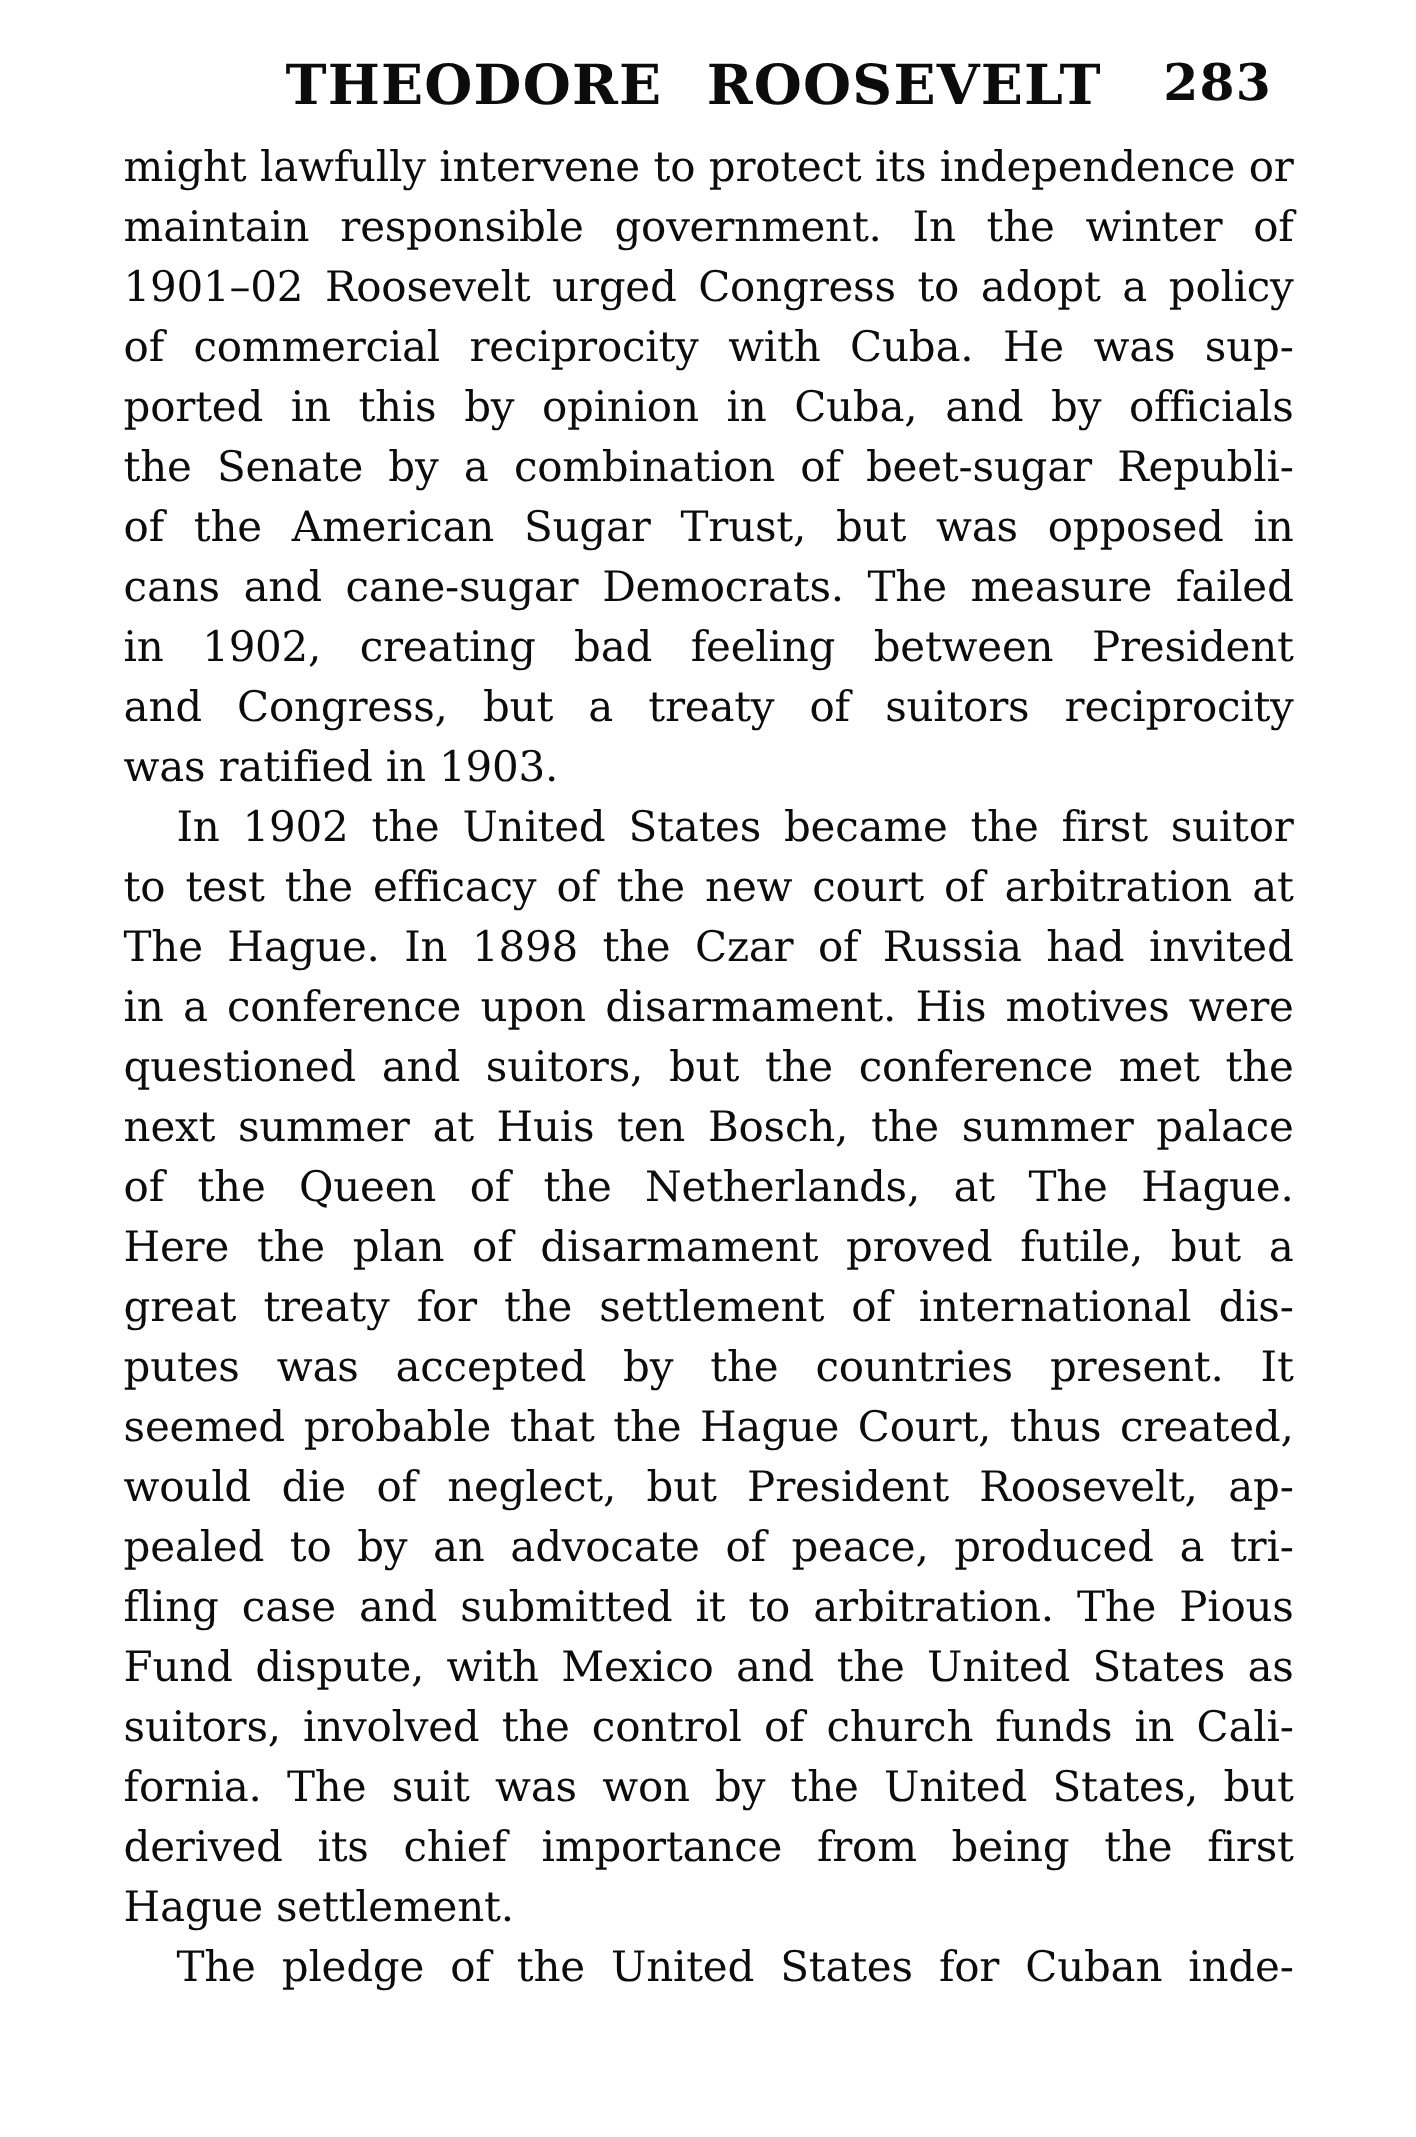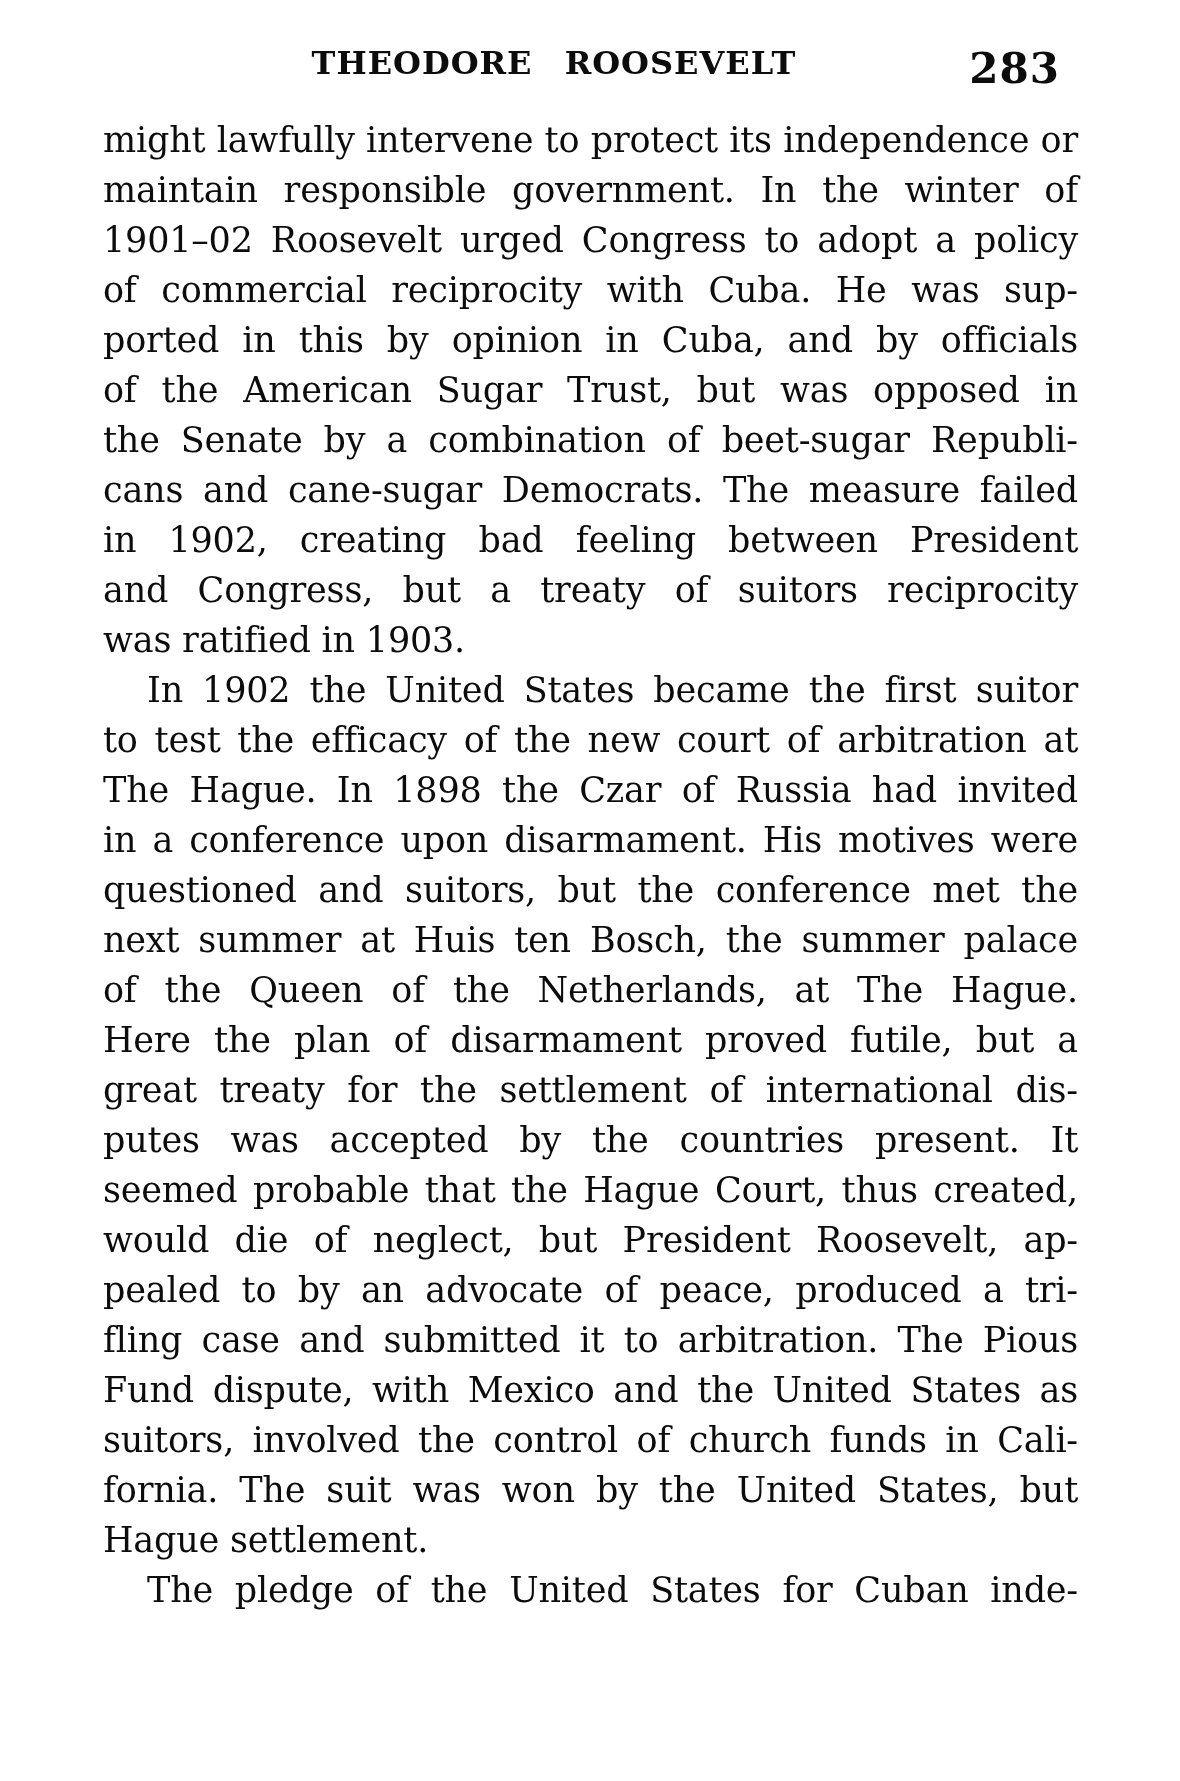--- a/index.html
+++ b/index.html
@@ -18,24 +18,24 @@
   }
   .header {
     position: absolute;
     top: 44px;
     left: 0;
     width: 100%;
     height: 56px;
   }
   .title {
     position: absolute;
-    left: 554px;
+    left: 578px;
     top: 0;
     transform: translateX(-50%);
-    font-size: 32px;
+    font-size: 46px;
     font-weight: bold;
     letter-spacing: 1px;
     word-spacing: 20px;
     white-space: nowrap;
   }
   .pagenum {
     position: absolute;
     right: 120px;
     top: 0;
     font-size: 42px;
@@ -75,22 +75,22 @@
     <div class="title">THEODORE ROOSEVELT</div>
     <div class="pagenum">283</div>
   </div>
   <div class="body-text">
       <div class="paragraph">
         <div class="line">might lawfully intervene to protect its independence or</div>
         <div class="line">maintain responsible government. In the winter of</div>
         <div class="line">1901–02 Roosevelt urged Congress to adopt a policy</div>
         <div class="line">of commercial reciprocity with Cuba. He was sup-</div>
         <div class="line">ported in this by opinion in Cuba, and by officials</div>
+        <div class="line">the Senate by a combination of beet-sugar Republi-</div>
         <div class="line">of the American Sugar Trust, but was opposed in</div>
-        <div class="line">the Senate by a combination of beet-sugar Republi-</div>
         <div class="line">cans and cane-sugar Democrats. The measure failed</div>
         <div class="line">in 1902, creating bad feeling between President</div>
         <div class="line">and Congress, but a treaty of suitors reciprocity</div>
         <div class="line nojust">was ratified in 1903.</div>
       </div>
       <div class="paragraph">
         <div class="line indent">In 1902 the United States became the first suitor</div>
         <div class="line">to test the efficacy of the new court of arbitration at</div>
         <div class="line">The Hague. In 1898 the Czar of Russia had invited</div>
         <div class="line">in a conference upon disarmament. His motives were</div>
@@ -100,19 +100,20 @@
         <div class="line">Here the plan of disarmament proved futile, but a</div>
         <div class="line">great treaty for the settlement of international dis-</div>
         <div class="line">putes was accepted by the countries present. It</div>
         <div class="line">seemed probable that the Hague Court, thus created,</div>
         <div class="line">would die of neglect, but President Roosevelt, ap-</div>
         <div class="line">pealed to by an advocate of peace, produced a tri-</div>
         <div class="line">fling case and submitted it to arbitration. The Pious</div>
         <div class="line">Fund dispute, with Mexico and the United States as</div>
         <div class="line">suitors, involved the control of church funds in Cali-</div>
         <div class="line">fornia. The suit was won by the United States, but</div>
+        <div class="line">derived its chief importance from being the first</div>
         <div class="line nojust">Hague settlement.</div>
       </div>
       <div class="paragraph">
         <div class="line indent">The pledge of the United States for Cuban inde-</div>
       </div>
     </div>
 </div>
 
 </body></html>

